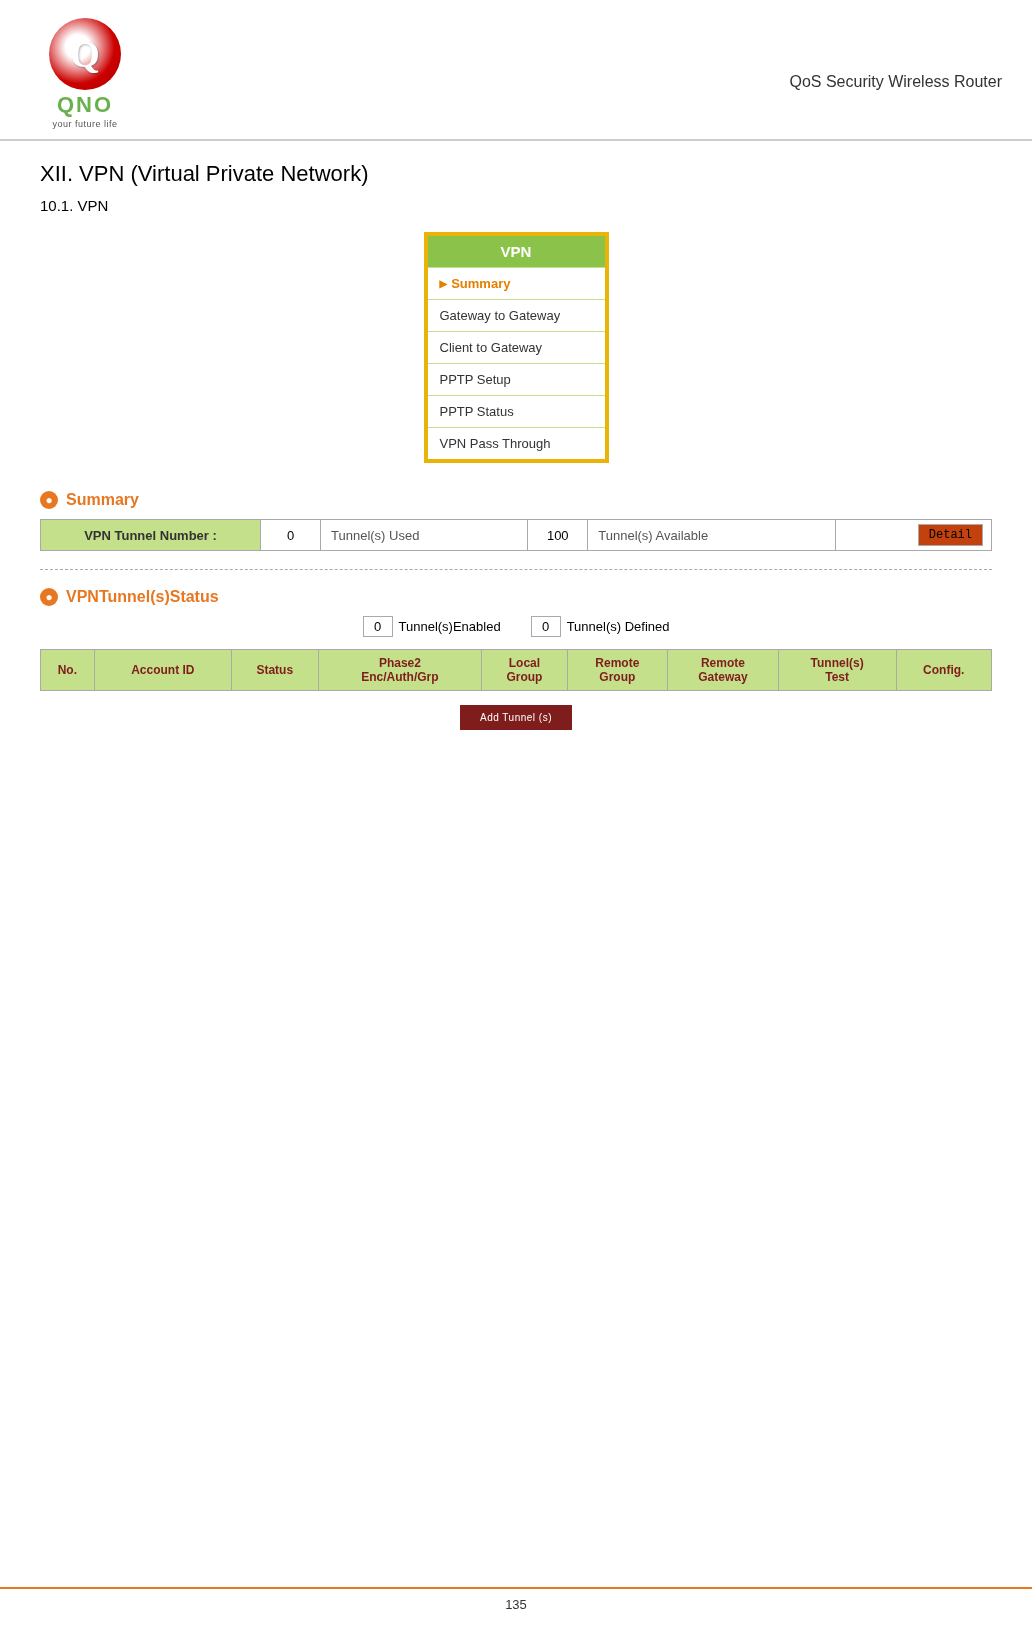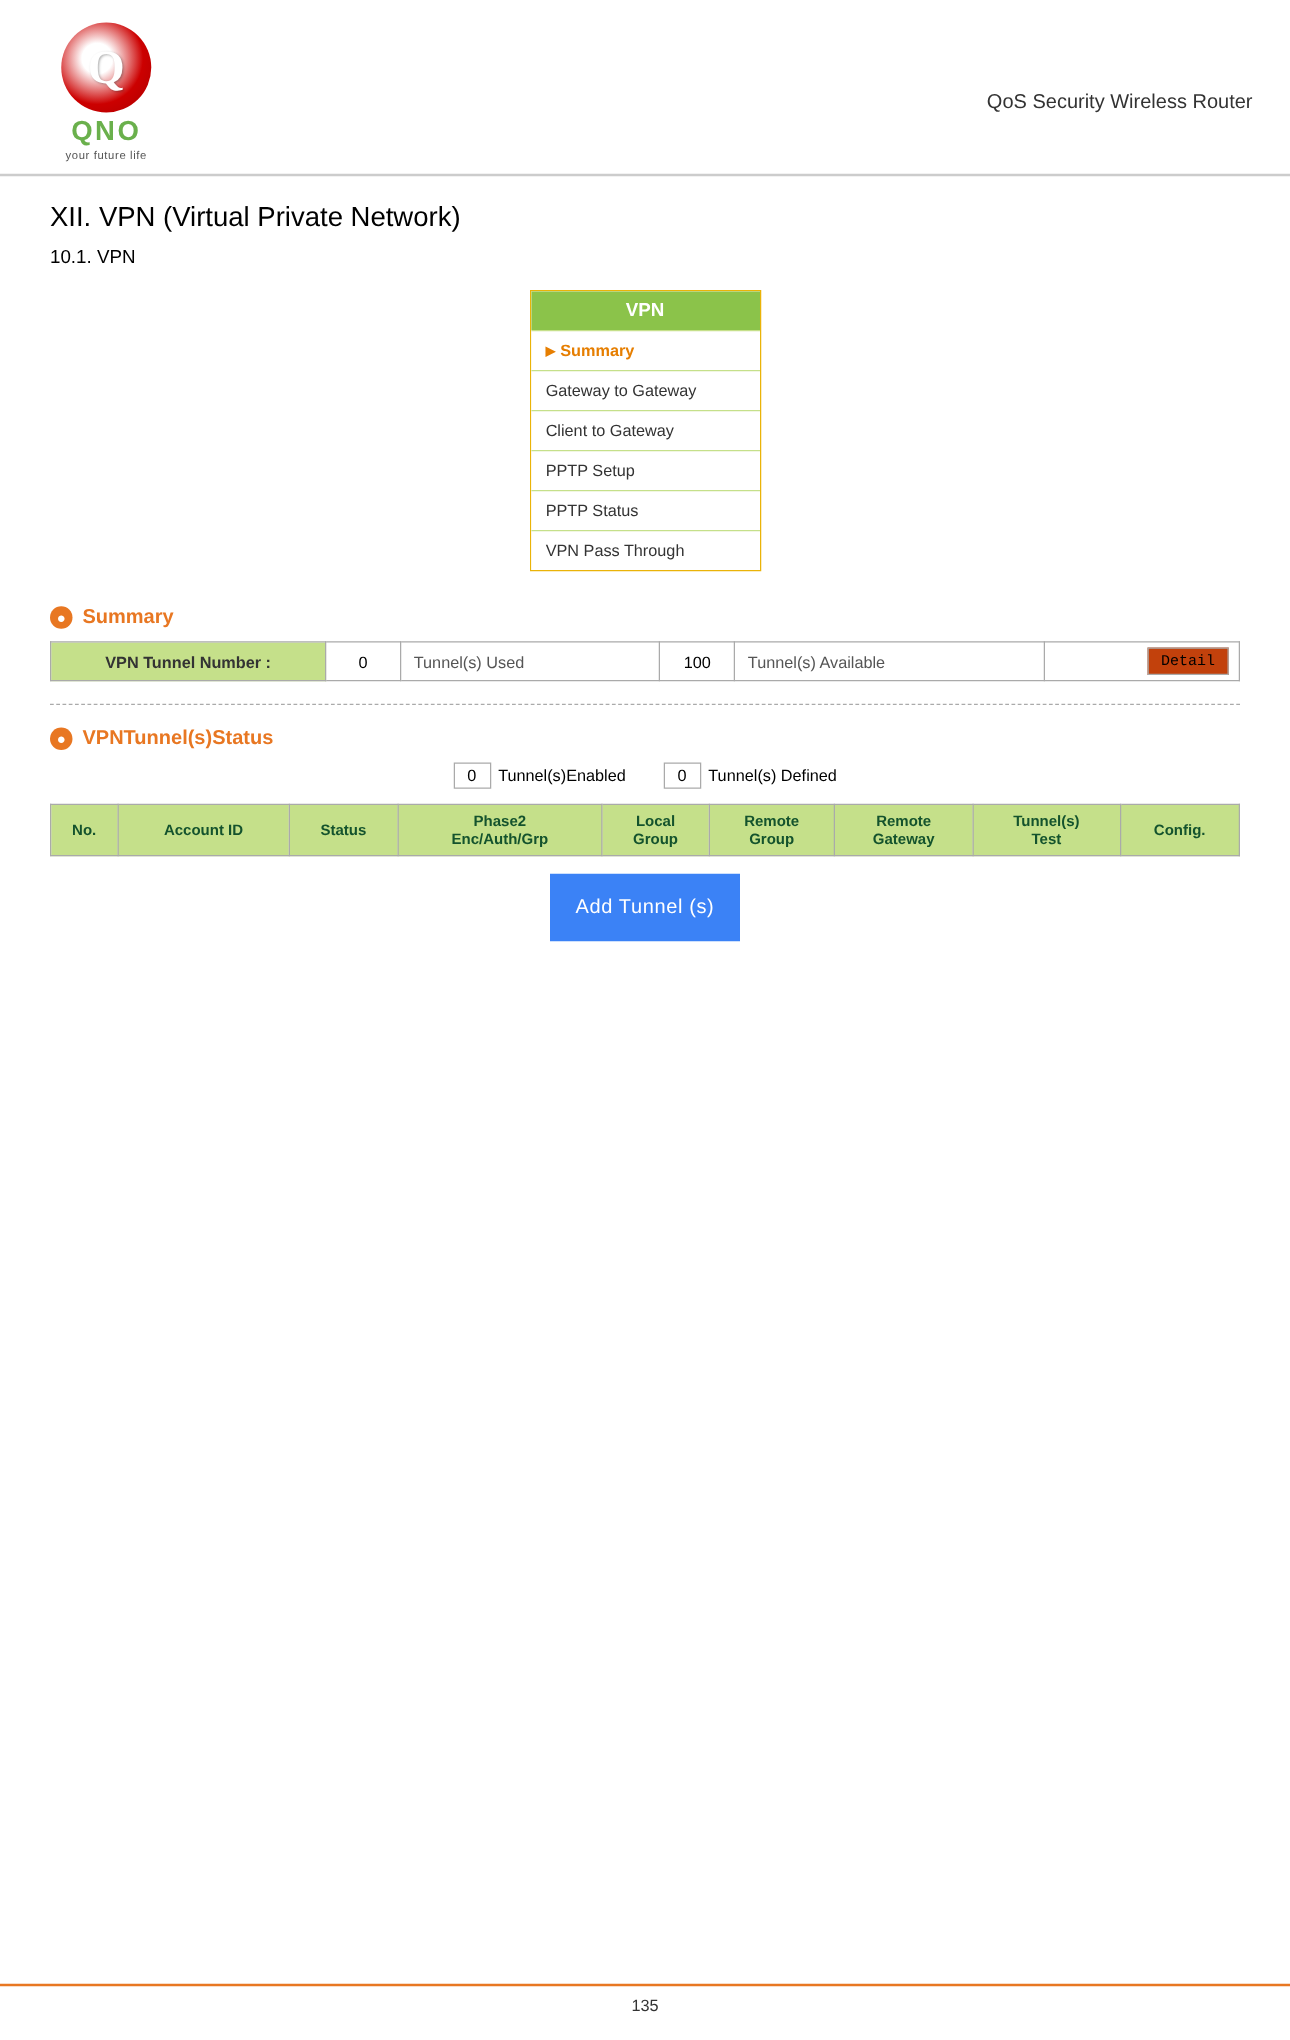--- a/index.html
+++ b/index.html
@@ -85,21 +85,21 @@
     }
 
     
     .vpn-menu-container {
       display: flex;
       justify-content: center;
       margin-bottom: 28px;
     }
     .vpn-menu {
       width: 185px;
-      border: 1px solid #eab308;
+      border: 4px solid #eab308;
       overflow: hidden;
     }
     .vpn-menu-header {
       background: #8bc34a;
       color: #fff;
       text-align: center;
       padding: 7px 0;
       font-size: 15px;
       font-weight: bold;
     }
@@ -242,35 +242,35 @@
       border-collapse: collapse;
       font-size: 12px;
       margin-bottom: 14px;
     }
     .vpn-table th {
       background: #c5e08a;
       border: 1px solid #aaa;
       padding: 6px 4px;
       text-align: center;
       font-weight: bold;
-      color: #14532d;
+      color: #7f1d1d;
     }
 
     
     .add-tunnel-container {
       display: flex;
       justify-content: center;
       margin-top: 10px;
     }
     .add-tunnel-btn {
-      background: #3b82f6;
+      background: #7f1d1d;
       color: #fff;
       border: none;
-      padding: 18px 20px;
-      font-size: 16px;
+      padding: 7px 20px;
+      font-size: 10px;
       cursor: pointer;
       letter-spacing: 0.5px;
     }
 
     
     .footer {
       position: absolute;
       bottom: 20px;
       left: 0;
       right: 0;

